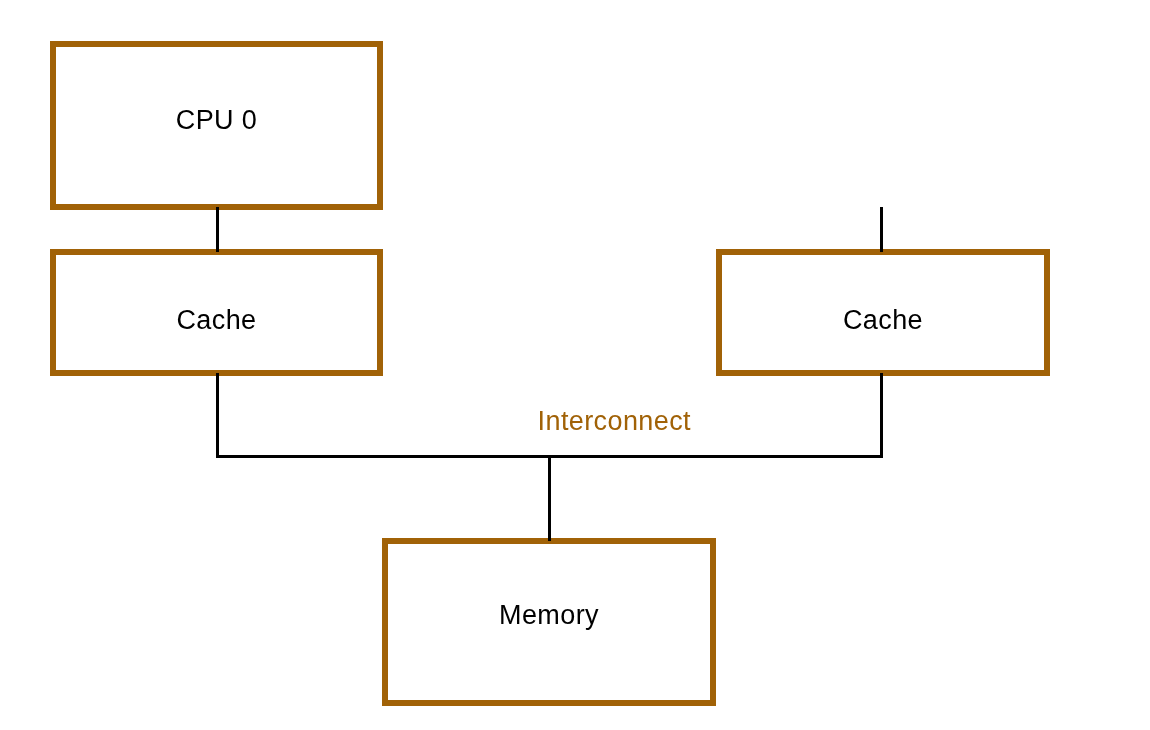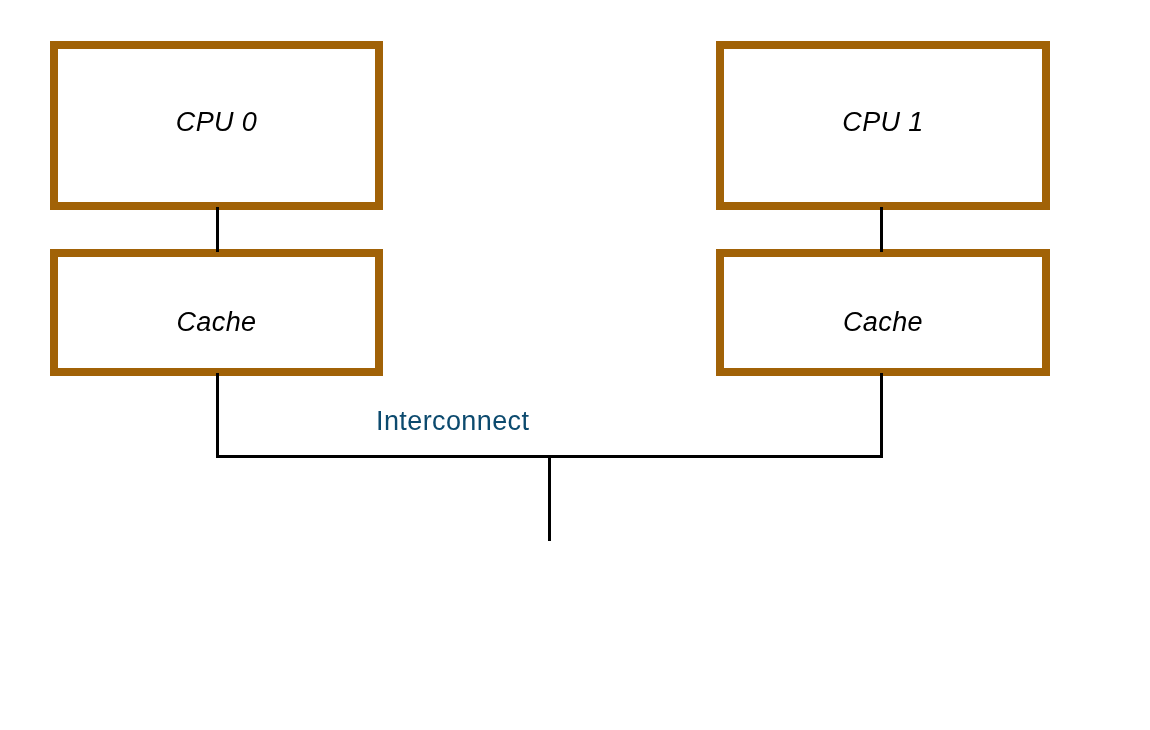--- a/index.html
+++ b/index.html
@@ -14,23 +14,22 @@
     height: 730px;
     background: #ffffff;
     overflow: hidden;
     font-family: "Liberation Sans", "DejaVu Sans", sans-serif;
   }
 
   
   .node {
     position: absolute;
     box-sizing: border-box;
-    border: 8px solid #a16207;
+    border: 6px solid #a16207;
     background: #ffffff;
-    font-style: italic;
   }
   .node-label {
     position: absolute;
     left: 0;
     right: 0;
     text-align: center;
     color: #000000;
     font-size: 27px;
     font-weight: 400;
     letter-spacing: 0.4px;
@@ -63,55 +62,55 @@
   #edge-cpu0-cache0    { left: 216px; top: 207px; height: 45px; }
   #edge-cpu1-cache1    { left: 880px; top: 207px; height: 45px; }
   #edge-cache0-bus     { left: 216px; top: 373px; height: 85px; }
   #edge-cache1-bus     { left: 880px; top: 373px; height: 85px; }
   #edge-bus-horizontal { left: 216px; top: 455px; width: 667px; }
   #edge-bus-memory     { left: 548px; top: 455px; height: 86px; }
 
   
   #interconnect-label {
     position: absolute;
-    left: 376px;
+    left: 385px;
     top: 406px;
     width: 306px;
-    text-align: left;
-    color: #0c4a6e;
+    text-align: right;
+    color: #a16207;
     font-size: 27px;
     font-weight: 400;
     letter-spacing: 0.4px;
     line-height: 1;
     white-space: nowrap;
     background: #ffffff;
     padding: 2px 0;
   }
 </style>
 </head>
 <body>
 
 <div id="canvas">
 
   <div class="node" id="cpu0-node">
     <span class="node-label">CPU 0</span>
   </div>
 
-  <div class="node" id="cpu1-node">
-    <span class="node-label">CPU 1</span>
-  </div>
 
   <div class="node" id="cache0-node">
     <span class="node-label">Cache</span>
   </div>
 
   <div class="node" id="cache1-node">
     <span class="node-label">Cache</span>
   </div>
 
+  <div class="node" id="memory-node">
+    <span class="node-label">Memory</span>
+  </div>
 
   <div class="edge edge-v" id="edge-cpu0-cache0"></div>
   <div class="edge edge-v" id="edge-cpu1-cache1"></div>
   <div class="edge edge-v" id="edge-cache0-bus"></div>
   <div class="edge edge-v" id="edge-cache1-bus"></div>
   <div class="edge edge-h" id="edge-bus-horizontal"></div>
   <div class="edge edge-v" id="edge-bus-memory"></div>
 
   <div id="interconnect-label">Interconnect</div>
 

